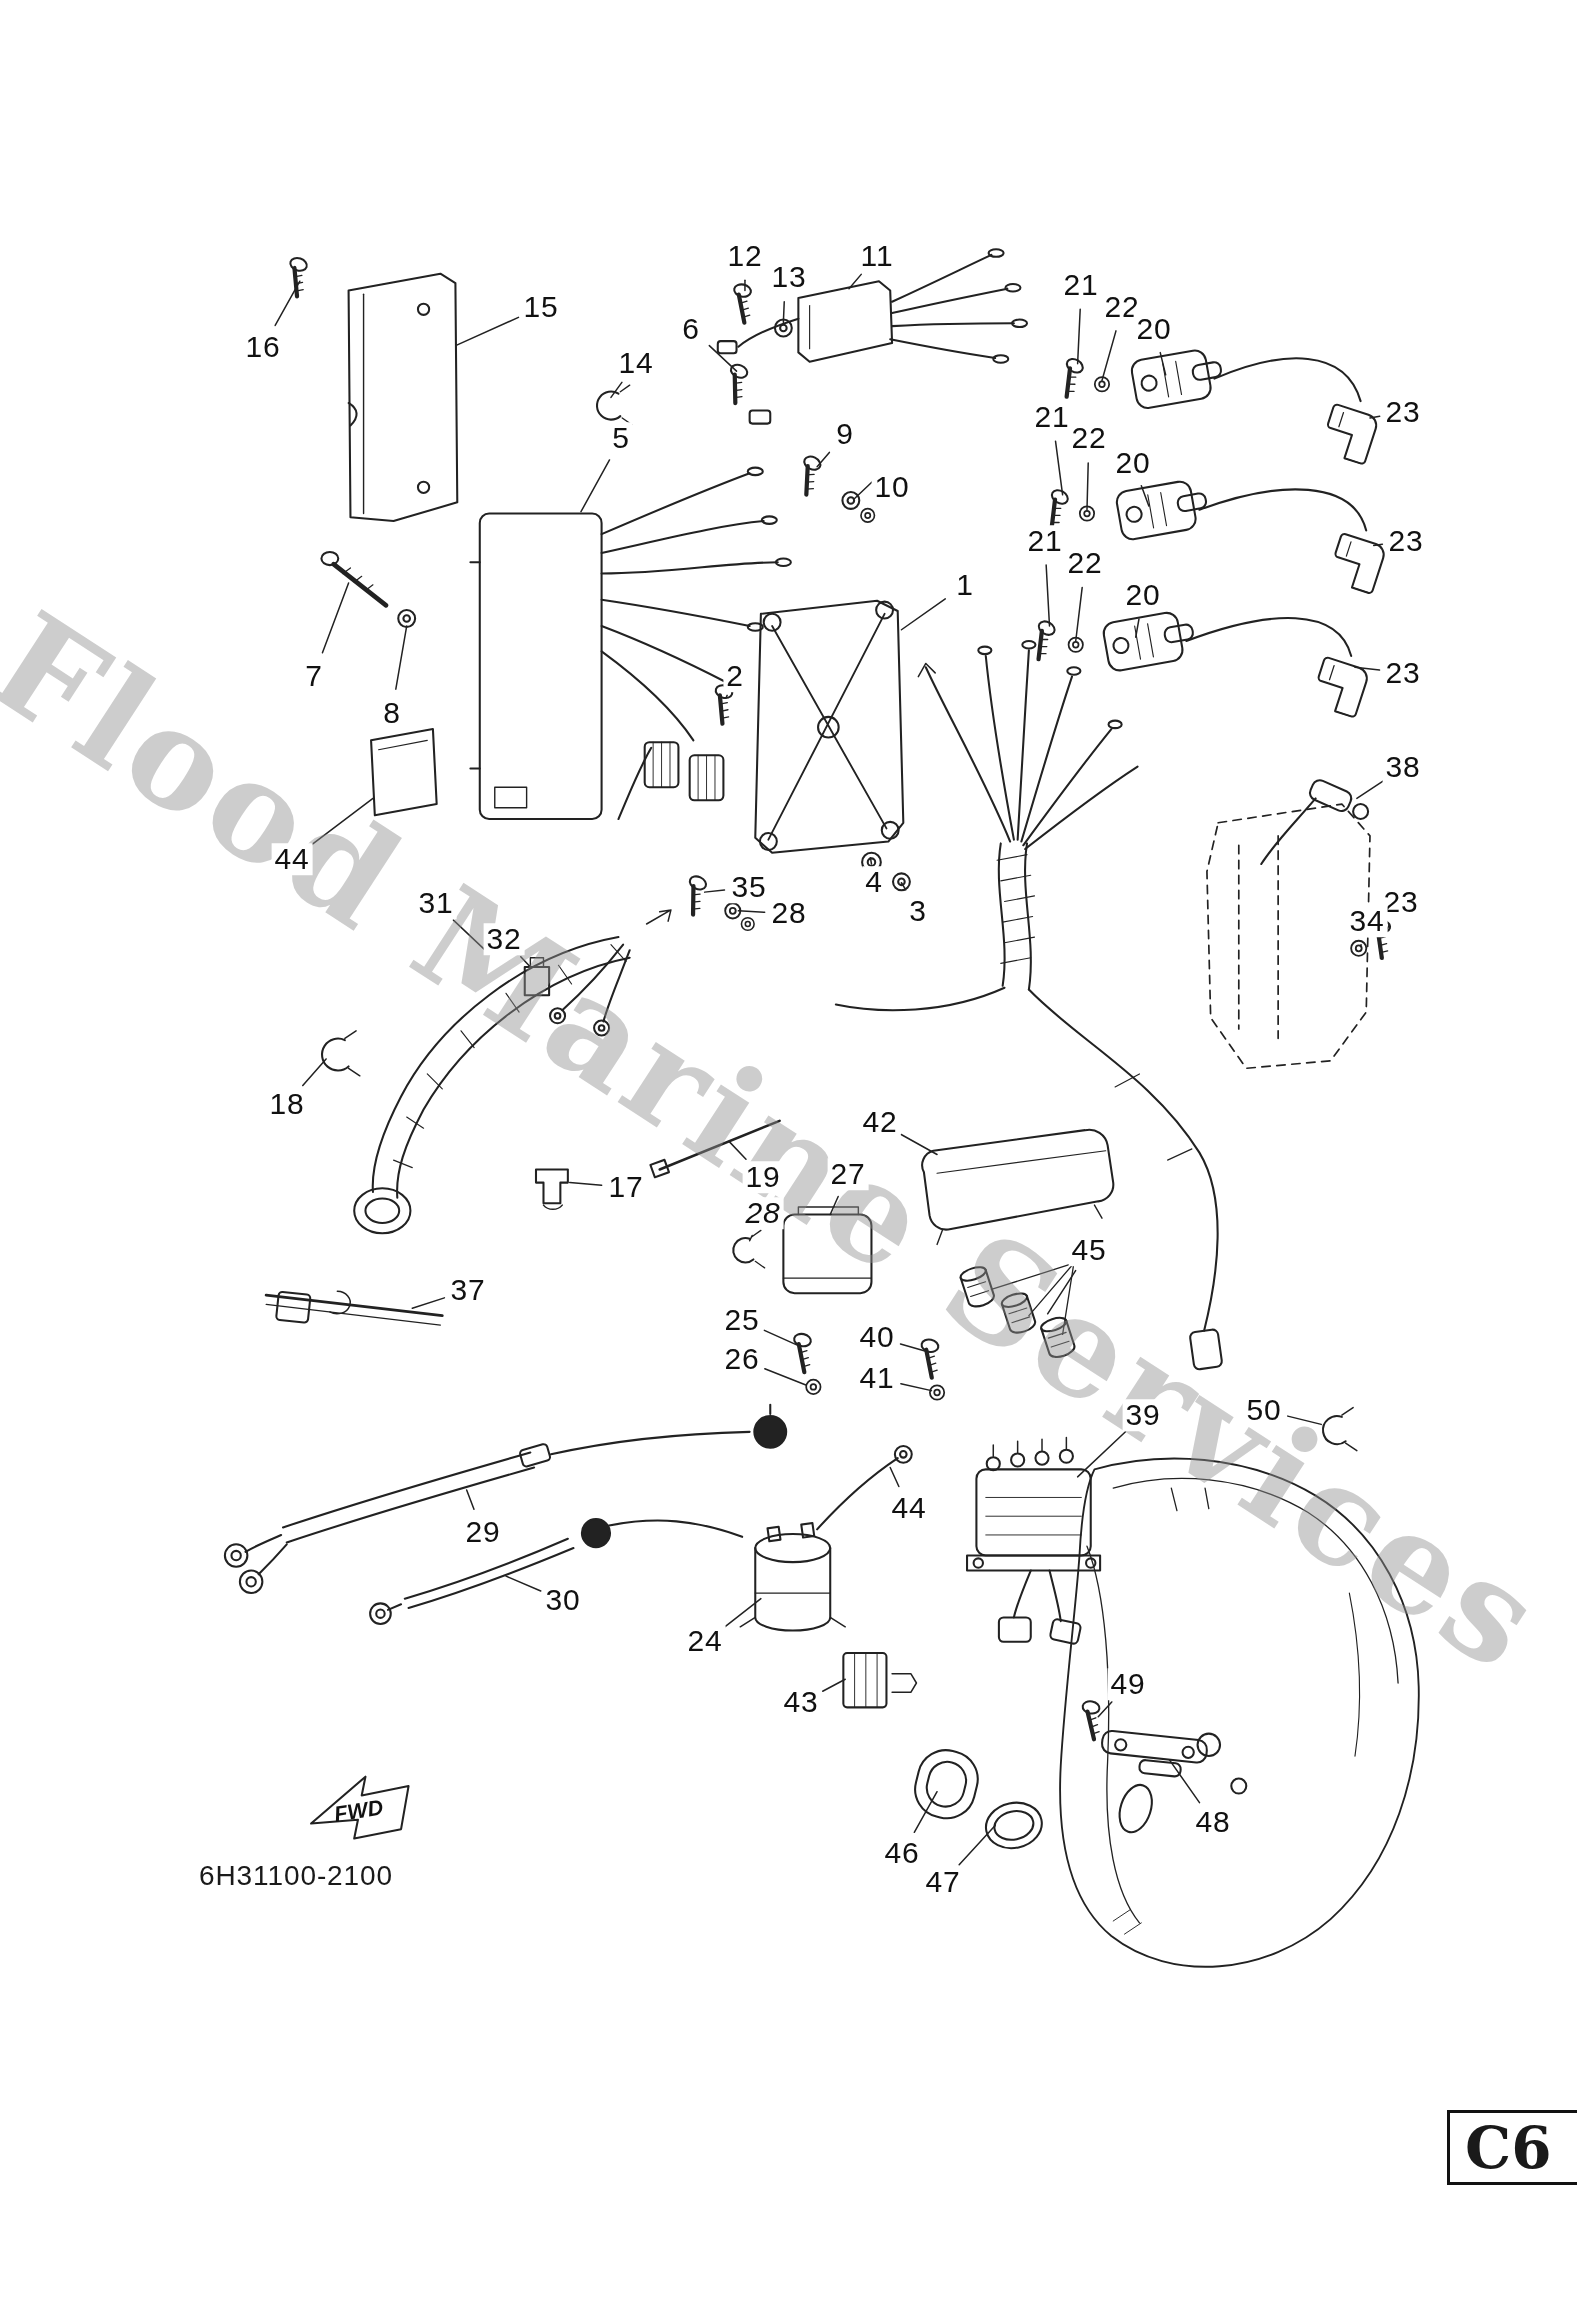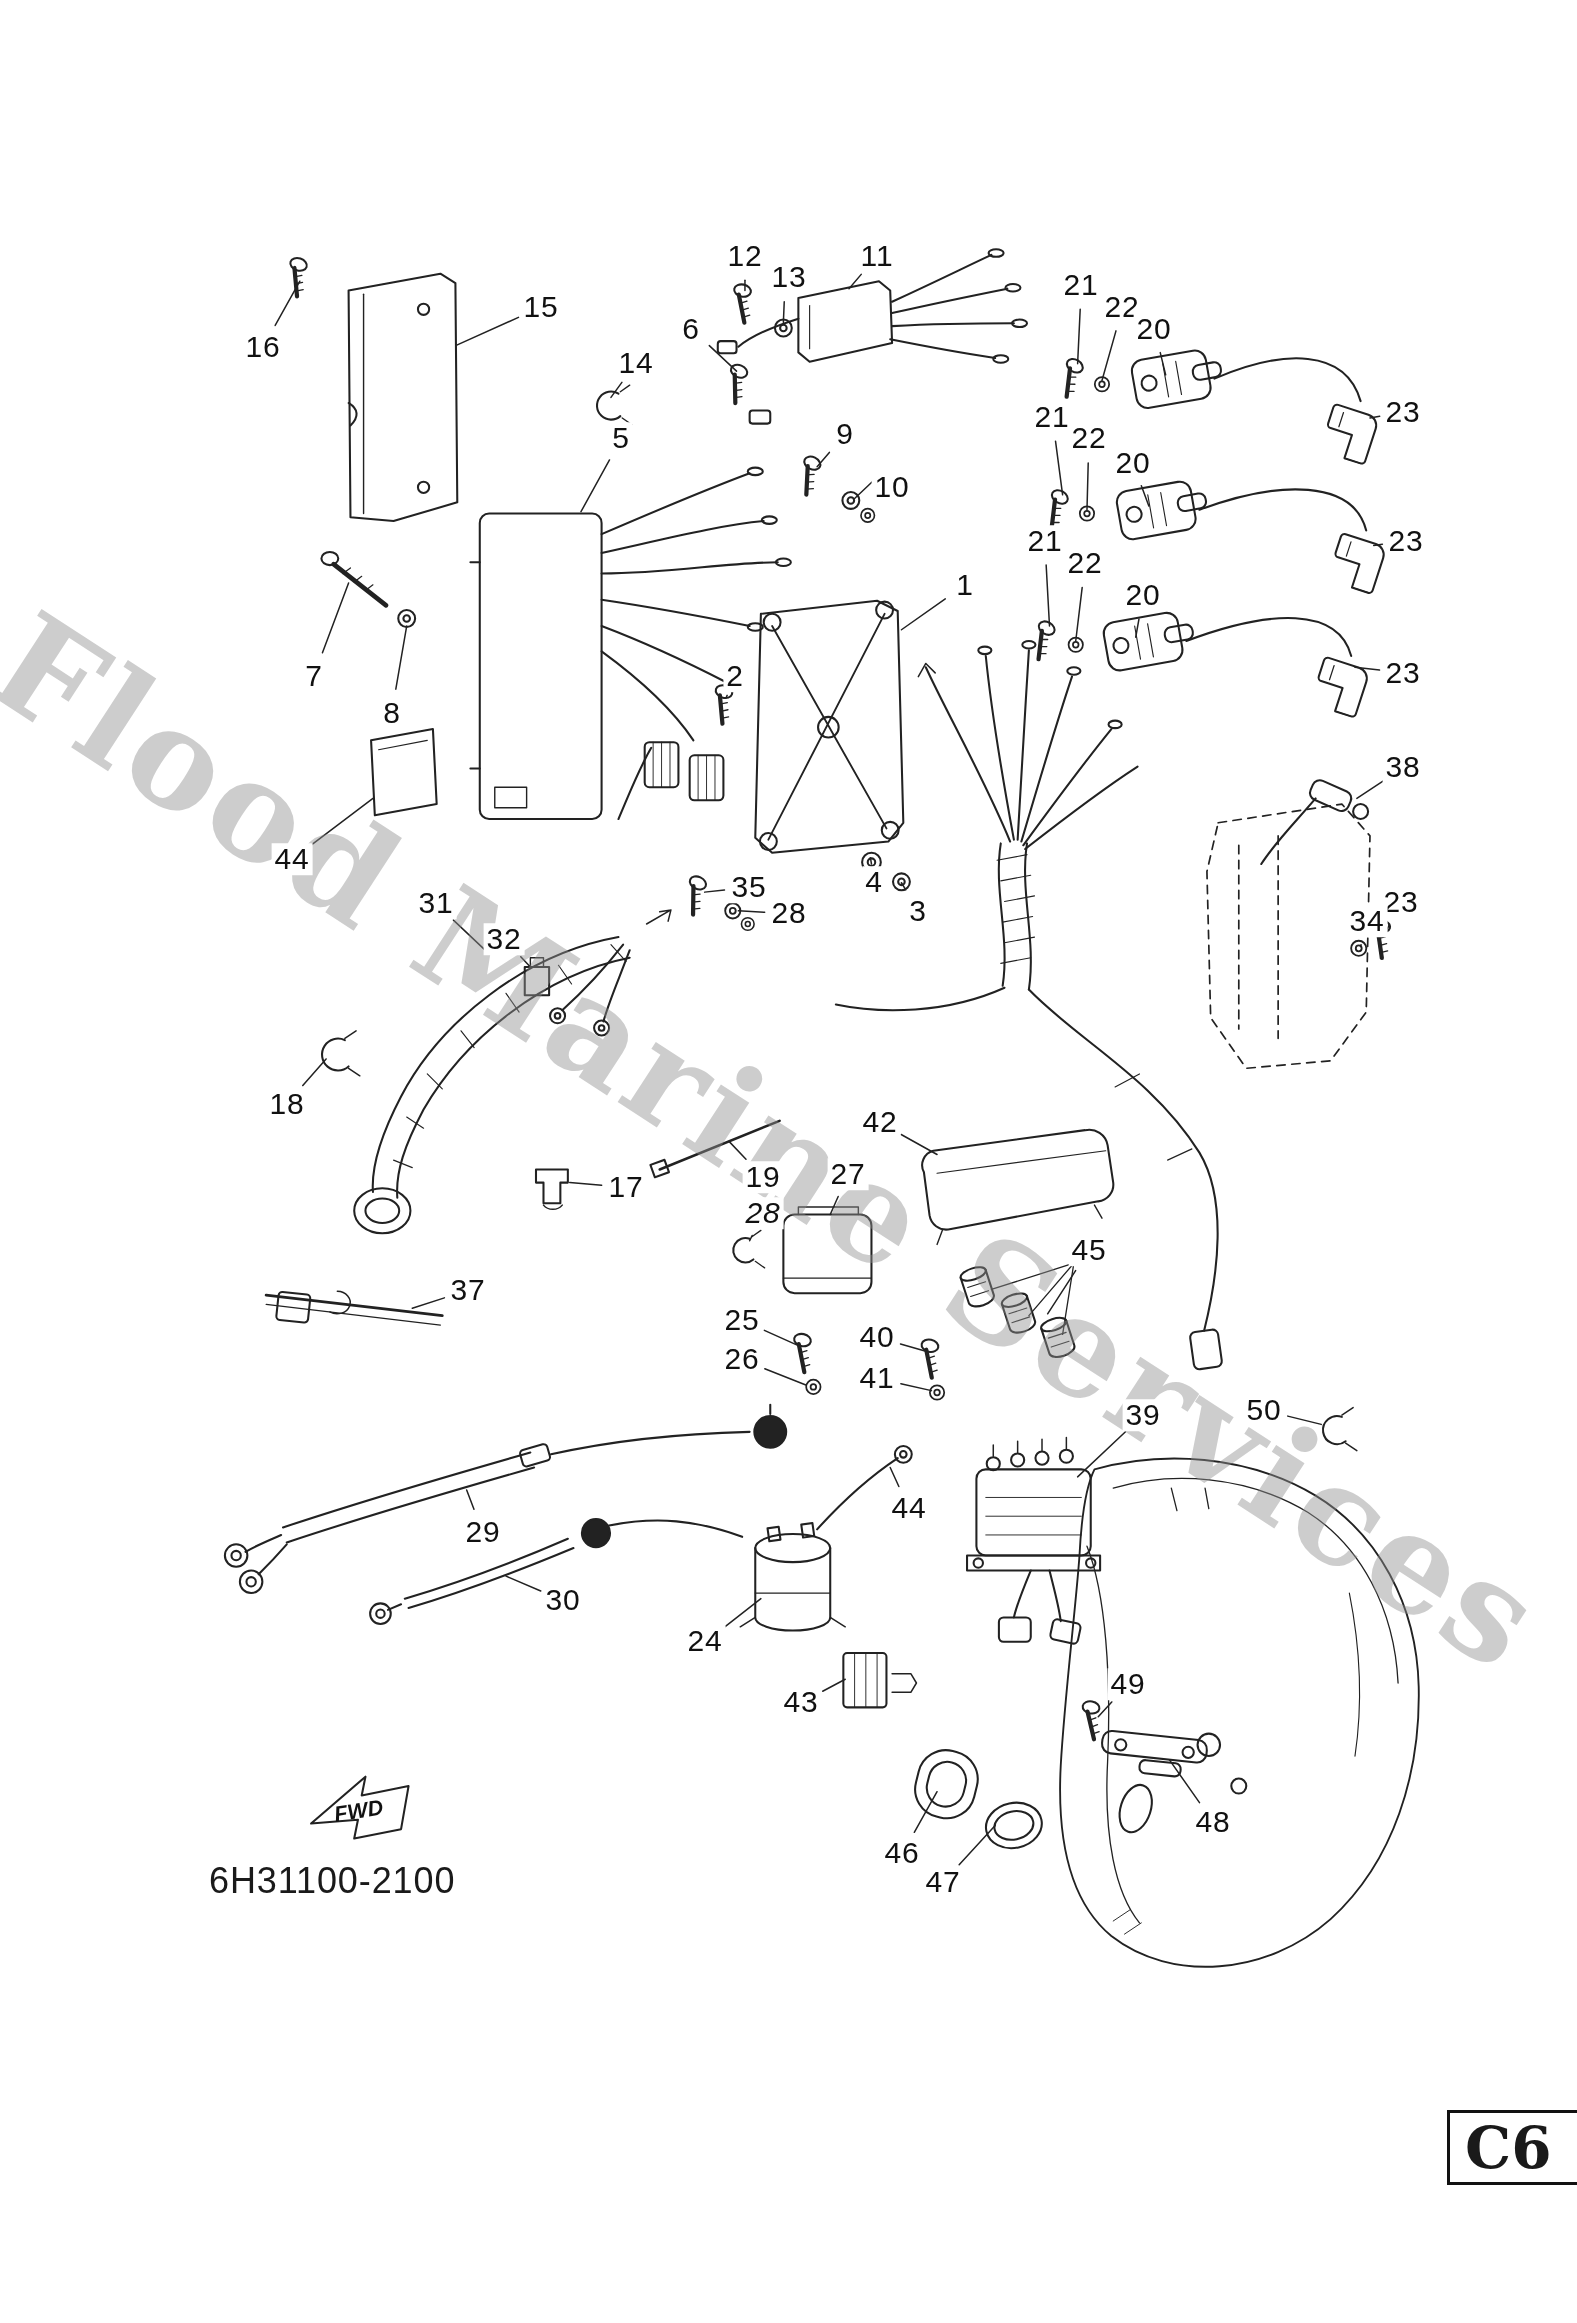--- a/index.html
+++ b/index.html
@@ -17,22 +17,22 @@
     background:#fff;padding:0 2.8px;line-height:1.05;
   }
   #watermark{
     position:absolute;left:52px;top:581px;
     transform:rotate(33deg);transform-origin:0 0;
     font-family:"DejaVu Serif",serif;font-weight:bold;
     font-size:137px;letter-spacing:4.7px;white-space:nowrap;
     color:rgba(145,145,145,0.45);pointer-events:none;z-index:40;
   }
   #drawing-number{
-    position:absolute;left:209px;top:1860px;
-    font-size:36px;letter-spacing:0.9px;z-index:30;
+    position:absolute;left:199px;top:1860px;
+    font-size:28px;letter-spacing:0.9px;z-index:30;
   }
   #page-code-box{
     position:absolute;left:1447px;top:2110px;width:206px;height:75px;
     border:3.7px solid #111;background:#fff;display:flex;align-items:center;
     padding-left:15px;box-sizing:border-box;z-index:30;
     font-family:"DejaVu Serif",serif;font-weight:bold;font-size:58px;
   }
   #callout-layer{position:absolute;inset:0;z-index:50;padding-left:32px;}
 </style>
 </head>

